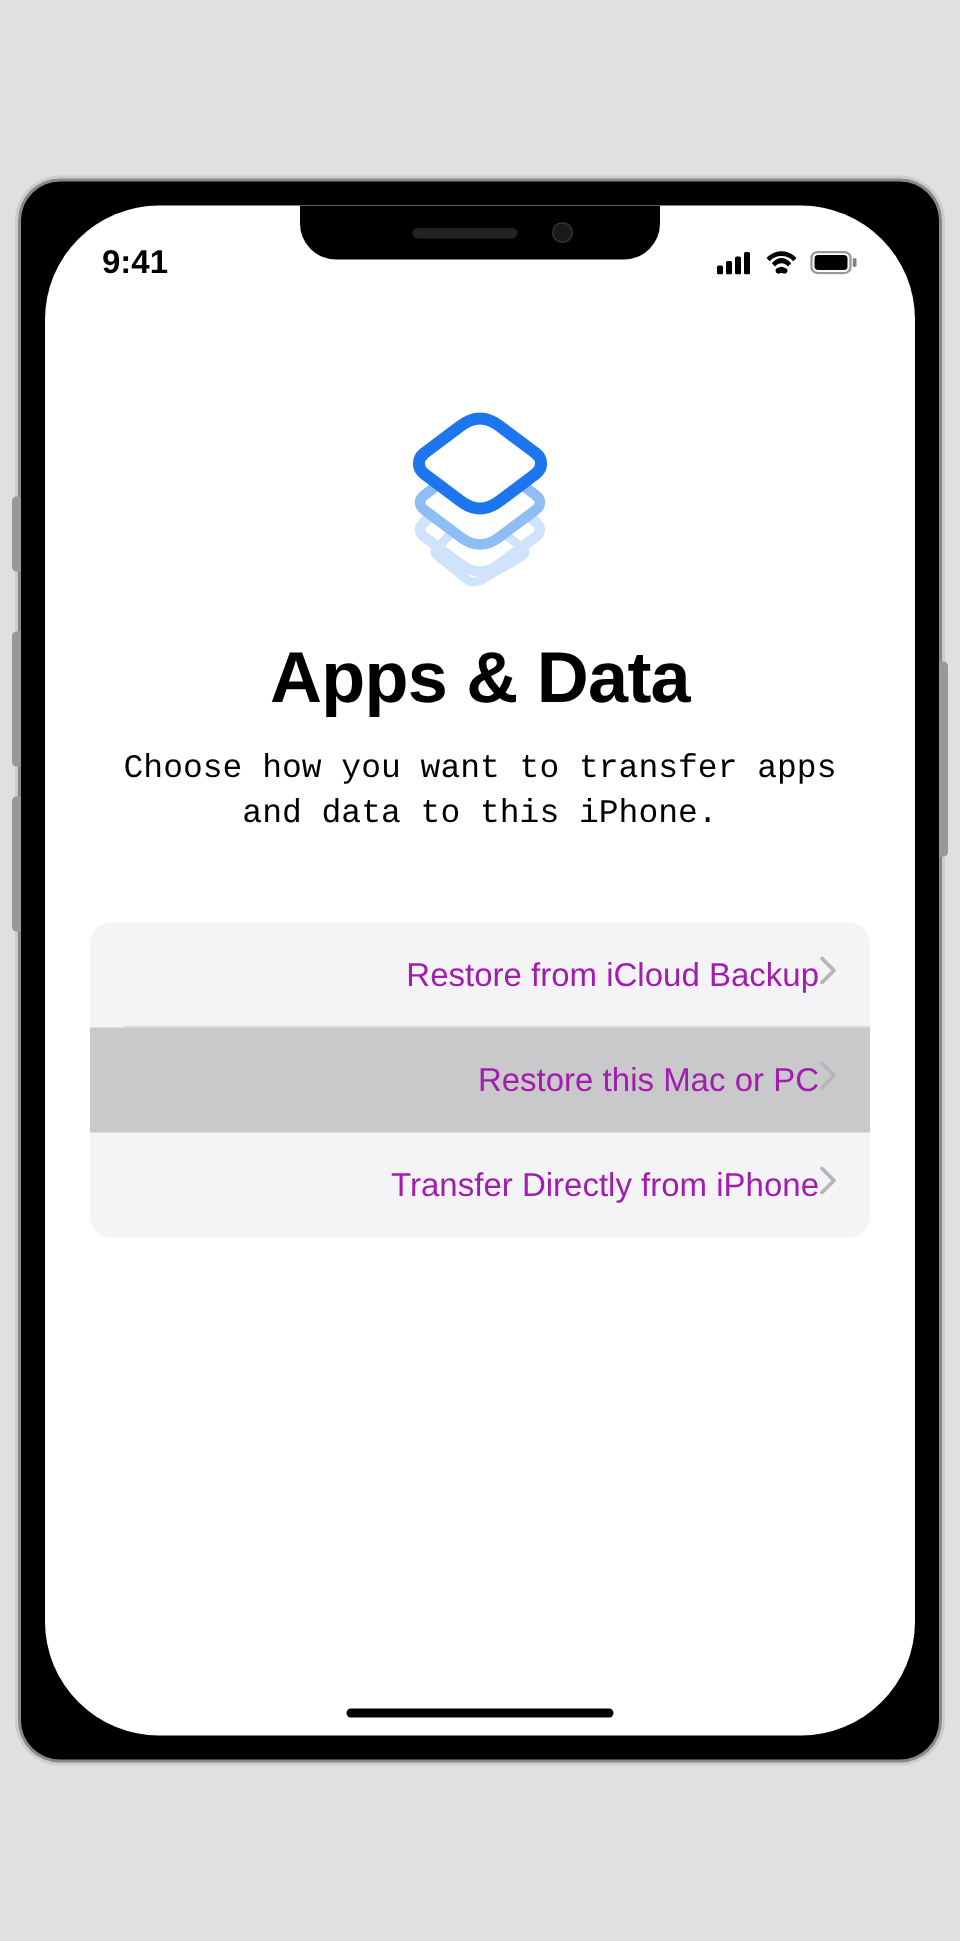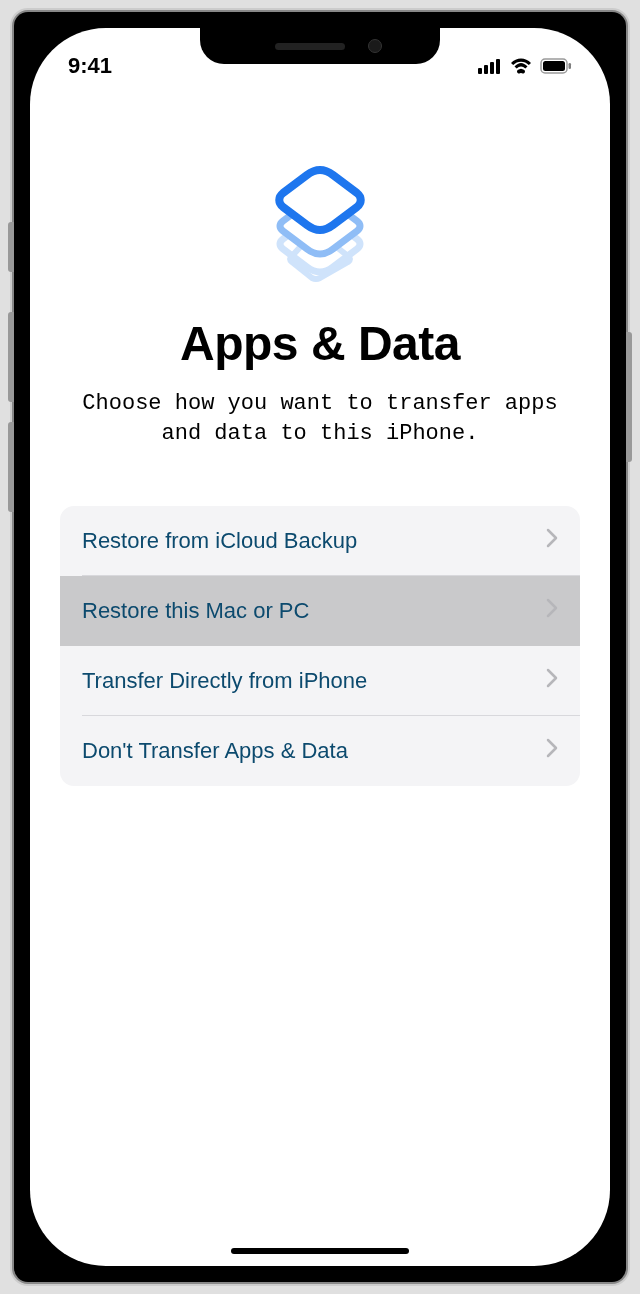--- a/index.html
+++ b/index.html
@@ -7,23 +7,23 @@
       font-family: -apple-system, BlinkMacSystemFont, "Helvetica Neue", Arial, sans-serif;
       background: #e0e0e0;
       width: 640px;
       height: 1294px;
       display: flex;
       align-items: center;
       justify-content: center;
     }
     .phone-frame {
       width: 612px;
-      height: 1270px;
+      height: 1052px;
       background: #000;
-      border-radius: 14px;
+      border-radius: 26px;
       padding: 16px;
       position: relative;
       box-shadow: 0 0 0 2px #888, 0 0 0 4px #ccc;
     }
     .side-button-left-1 {
       position: absolute;
       left: -6px;
       top: 210px;
       width: 6px;
       height: 50px;
@@ -138,24 +138,24 @@
     }
     .options-list {
       background: #f4f4f6;
       border-radius: 14px;
       overflow: hidden;
       text-align: left;
     }
     .option-row {
       display: flex;
       align-items: center;
-      justify-content: space-between;
+      justify-content: flex-end;
       padding: 22px 22px;
       font-size: 22px;
-      color: #0c4a6e;
+      color: #a21caf;
       position: relative;
       cursor: pointer;
     }
     .option-row:not(:last-child)::after {
       content: "";
       position: absolute;
       left: 22px;
       right: 0;
       bottom: 0;
       height: 1px;
@@ -263,26 +263,18 @@
           </span>
         </div>
         <div class="option-row">
           <span>Transfer Directly from iPhone</span>
           <span class="chevron">
             <svg width="12" height="20" viewBox="0 0 12 20">
                 <path d="M2 2 L10 10 L2 18" stroke="currentColor" stroke-width="2.5" fill="none" stroke-linecap="round" stroke-linejoin="round"></path>
               </svg>
           </span>
         </div>
-        <div class="option-row">
-          <span>Don't Transfer Apps &amp; Data</span>
-          <span class="chevron">
-            <svg width="12" height="20" viewBox="0 0 12 20">
-                <path d="M2 2 L10 10 L2 18" stroke="currentColor" stroke-width="2.5" fill="none" stroke-linecap="round" stroke-linejoin="round"></path>
-              </svg>
-          </span>
-        </div>
       </div>
     </div>
 
     <div class="home-indicator"></div>
   </div>
 </div>
 
 </body></html>

